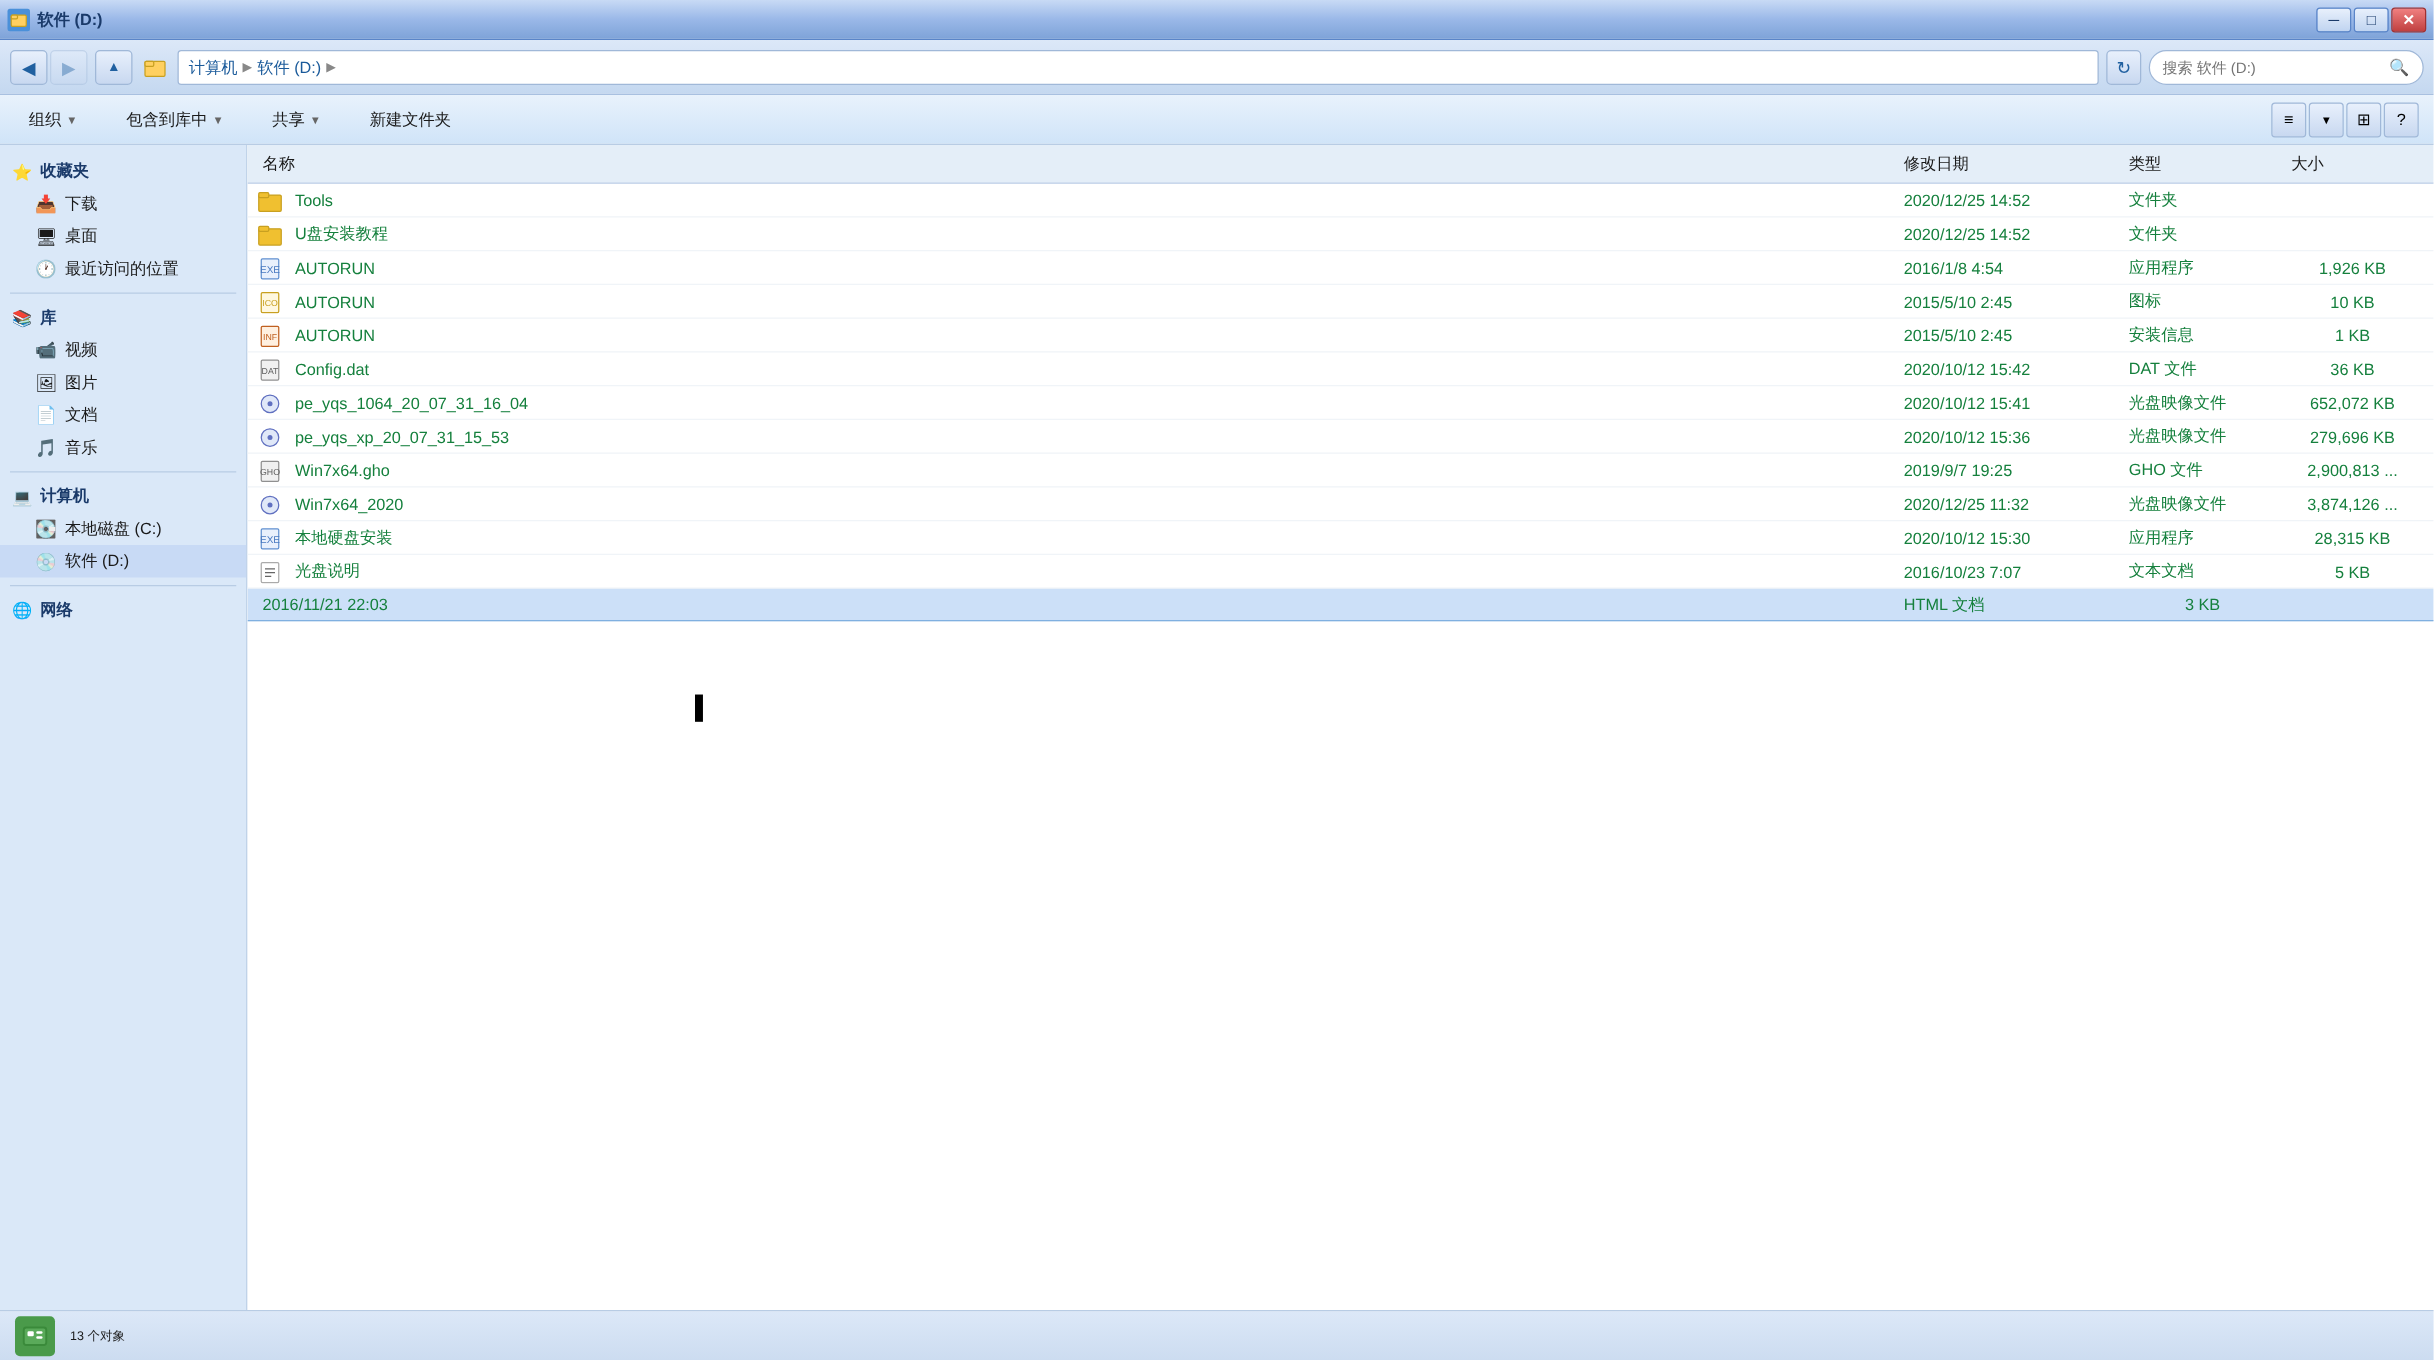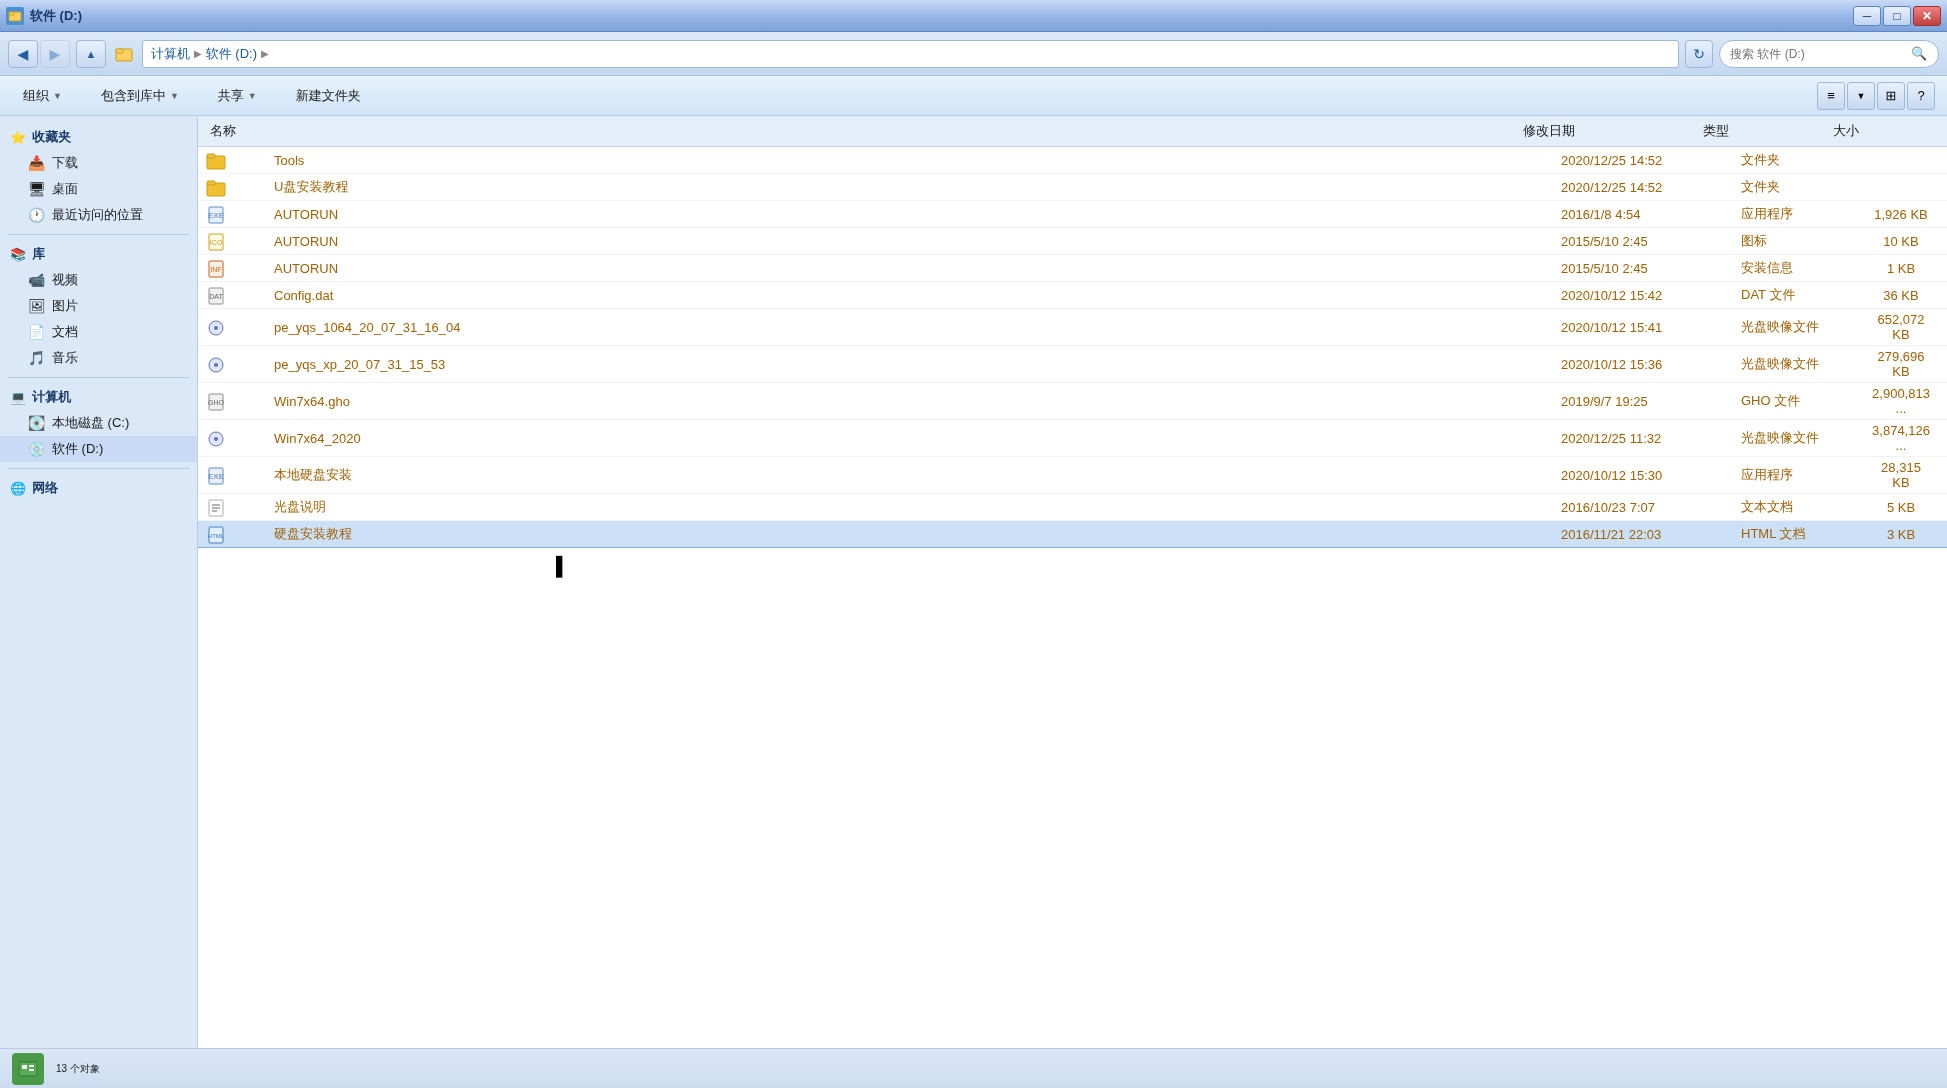--- a/index.html
+++ b/index.html
@@ -214,21 +214,21 @@
       display: grid;
       grid-template-columns: 1fr 180px 130px 110px;
       padding: 3px 8px;
       border-bottom: 1px solid #f0f4f8;
       align-items: center;
       min-height: 26px;
     }
     .file-row.selected { background: #cce0f8; border-color: #80b0e0; }
     .file-name-cell { display: flex; align-items:center; gap:6px; }
     .file-icon { width: 20px; height: 20px; flex-shrink:0; display:flex; align-items:flex-end; justify-content:center; }
-    .file-cell { font-size: 13px; color: #a16207; padding: 0 4px; margin-left: 38px; }
+    .file-cell { font-size: 13px; color: #15803d; padding: 0 4px; }
     .file-cell.right { text-align: center; padding-right: 8px; }
 
     
     .status-bar {
       height: 40px;
       background: linear-gradient(to bottom, #dce8f8, #ccdcf0);
       border-top: 1px solid #b8cce4;
       display: flex;
       align-items: center;
       padding: 0 12px;
@@ -563,29 +563,20 @@
                 <line x1="5" y1="12" x2="10" y2="12" stroke="#666" stroke-width="1"></line>
               </svg>
             </div>
       <span class="file-cell">光盘说明</span>
     </div>
     <span class="file-cell">2016/10/23 7:07</span>
     <span class="file-cell">文本文档</span>
     <span class="file-cell right">5 KB</span>
   </div>
         <div class="file-row selected">
-    <div class="file-name-cell">
-      <div class="file-icon">
-              <svg width="18" height="18" viewBox="0 0 18 18">
-                <rect x="2" y="1" width="14" height="16" rx="1" fill="#e0f0ff" stroke="#4080c0" stroke-width="1"></rect>
-                <text x="9" y="12" text-anchor="middle" font-size="6" fill="#4080c0">HTML</text>
-              </svg>
-            </div>
-      <span class="file-cell">硬盘安装教程</span>
-    </div>
     <span class="file-cell">2016/11/21 22:03</span>
     <span class="file-cell">HTML 文档</span>
     <span class="file-cell right">3 KB</span>
   </div>
       </div>
 
   </div>
 
 </div>
 

